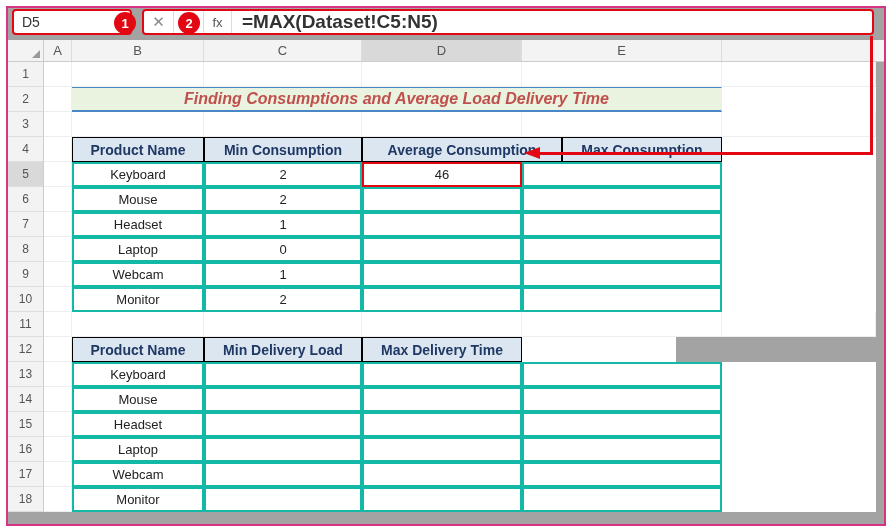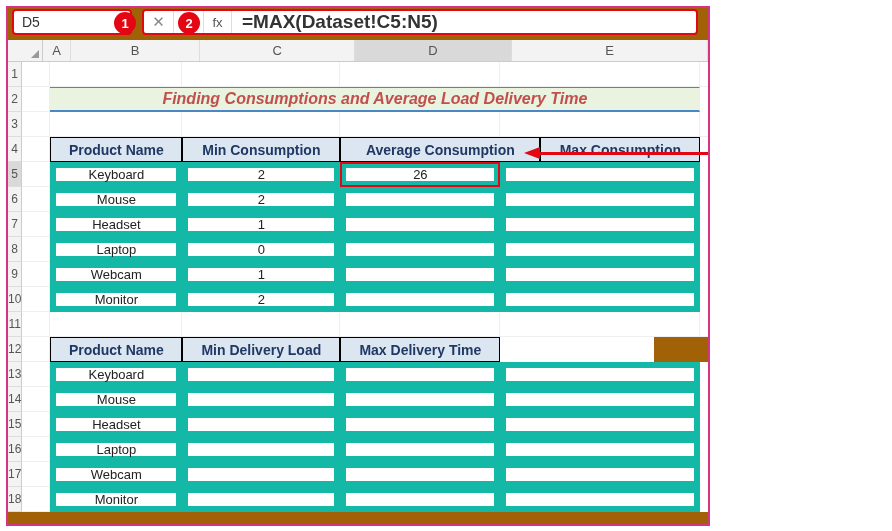--- a/index.html
+++ b/index.html
@@ -4,24 +4,24 @@
 <style>
   * { box-sizing: border-box; margin: 0; padding: 0; }
   body {
     font-family: Arial, sans-serif;
     font-size: 13px;
     background: #fff;
     padding: 6px;
   }
   .frame {
     border: 2px solid #d63384;
-    width: 704px;
+    width: 880px;
     height: 520px;
     position: relative;
-    background: #a16207;
+    background: #a3a3a3;
     overflow: hidden;
   }
   .top-bar {
     display: flex;
     align-items: center;
     height: 28px;
     padding: 2px 4px;
     gap: 0;
     position: relative;
   }
@@ -193,21 +193,21 @@
   }
   .th{
     background:#dce6f1;
     border:1px solid #000;
     font-weight:bold;
     justify-content:center;
     font-size:14px;
     color:#1f3864;
   }
   .td{
-    border:6px solid #14b8a6;
+    border:2px solid #14b8a6;
     justify-content:center;
   }
   .td-l{justify-content:center;}
   .sel-cell{
     position:absolute;
     border:2.5px solid #e30613;
     pointer-events:none;
     z-index:5;
   }
   .arrow-line{
@@ -312,21 +312,21 @@
           <div class="cell th cC">Min Consumption</div>
           <div class="cell th cE">Average Consumption</div>
           <div class="cell th cD">Max Consumption</div>
           <div class="cell cF" style="border:none"></div>
         </div>
 
         <div class="row">
           <div class="cell cA"></div>
           <div class="cell td td-l cB">Keyboard</div>
           <div class="cell td cC">2</div>
-          <div class="cell td cD">26</div>
+          <div class="cell td cD">46</div>
           <div class="cell td cE"></div>
           <div class="cell cF" style="border:none"></div>
         </div>
         <div class="row">
           <div class="cell cA"></div>
           <div class="cell td td-l cB">Mouse</div>
           <div class="cell td cC">2</div>
           <div class="cell td cD"></div>
           <div class="cell td cE"></div>
           <div class="cell cF" style="border:none"></div>

